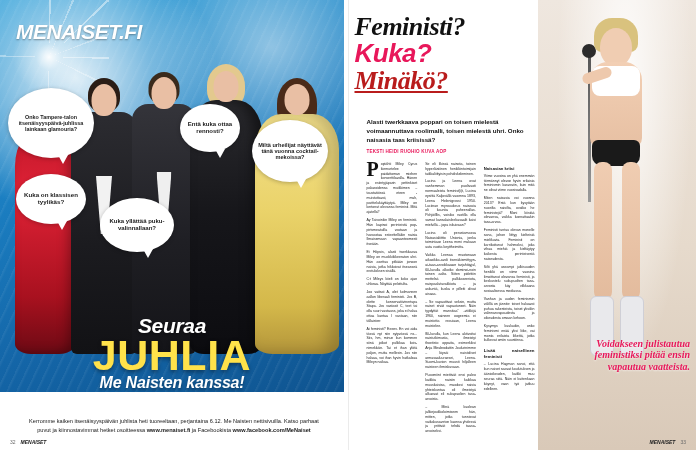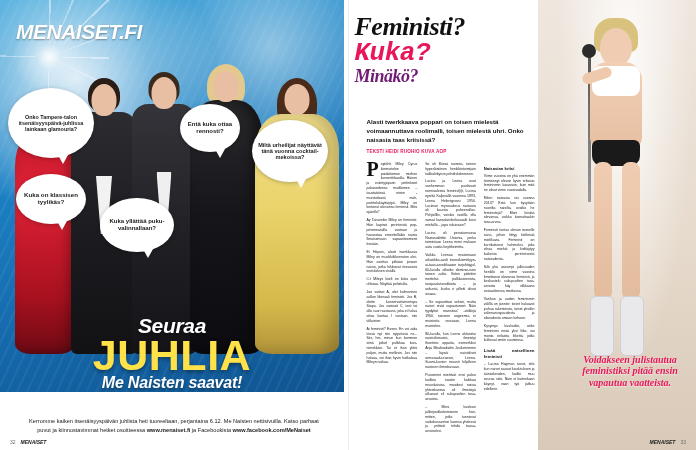--- a/index.html
+++ b/index.html
@@ -242,22 +242,22 @@
     position: relative;
     width: 348px; height: 450px;
     background: #ffffff;
     overflow: hidden;
   }
   .fem-title {
     position:absolute; left: 2px; top: 14px; width: 180px;
     z-index: 10;
   }
   .fem-l1 { font-family:"Liberation Serif", serif; font-weight:bold; font-style:italic; font-size: 26px; color:#111; letter-spacing:-0.5px; line-height:1; }
-  .fem-l2 { font-family:Liberation Mono, monospace; font-weight:bold; font-style:italic; font-size: 26px; color:#e8175a; letter-spacing:-0.5px; line-height:1.05; }
-  .fem-l3 { font-family:"Liberation Serif", serif; font-weight:bold; font-style:italic; font-size: 18px; color:#701a75; letter-spacing:-0.5px; line-height:1.05; }
+  .fem-l2 { font-family:Liberation Sans, sans-serif; font-weight:bold; font-style:italic; font-size: 26px; color:#e8175a; letter-spacing:-0.5px; line-height:1.05; }
+  .fem-l3 { font-family:"Liberation Serif", serif; font-weight:bold; font-style:italic; font-size: 26px; color:#b91c1c; letter-spacing:-0.5px; line-height:1.05;text-decoration:underline; }
 
   .standfirst {
     position:absolute; left: 14px; top: 118px; width: 166px;
     font-size: 6.2px; line-height: 1.45; color: #111; font-weight: bold;
     z-index: 10;
   }
   .byline { margin-top: 4px; font-size: 4.6px; color:#e8175a; font-weight: bold; letter-spacing:0.2px; }
 
   .cols {
     position: absolute;
@@ -325,27 +325,27 @@
     position:absolute; left: 44px; top: 44px; width: 14px; height: 14px;
     background: #2b2b2b; border-radius: 50%;
   }
   .arm {
     position:absolute; left: 44px; top: 70px; width: 30px; height: 11px;
     background:#eec9ad; border-radius: 6px; transform: rotate(-18deg);
   }
 
   .pull {
     position: absolute;
-    right: 6px; bottom: 62px;
+    right: 6px; bottom: 78px;
     width: 120px;
     color: #e8175a;
     font-family: "Liberation Serif", serif;
     font-weight: bold; font-style: italic;
     font-size: 10px; line-height: 1.14;
-    text-align: center;
+    text-align: right;
     z-index: 12;
     text-shadow: 0 1px 2px rgba(255,255,255,0.65);
   }
 
   .folio-right {
     position:absolute; right: 10px; bottom: 5px;
     font-size: 5px; color:#6a6a6a; z-index: 20;
   }
   .folio-right .fr-brand { font-weight:bold; color:#222; margin-right:5px; font-style:italic;}
 
@@ -407,21 +407,21 @@
     <div class="bubble b4">
       <span>Entä kuka ottaa rennosti?</span>
     </div>
     <div class="bubble b5">
       <span>Miltä urheilijat näyttävät tänä vuonna cocktail-mekoissa?</span>
     </div>
 
     <div class="headline">
       <div class="hl-seuraa">Seuraa</div>
       <div class="hl-juhlia">JUHLIA</div>
-      <div class="hl-kanssa">Me Naisten saavat!</div>
+      <div class="hl-kanssa">Me Naisten kanssa!</div>
     </div>
 
     <div class="caption-bar">
       <span>Kerromme kaiken itsenäisyyspäivän juhlista heti tuoreeltaan, perjantaina 6.12. Me Naisten nettisivuilla. Katso parhaat puvut ja kiinnostavimmat hetket osoitteessa </span><b>www.menaiset.fi</b><span> ja Facebookista </span><b>www.facebook.com/MeNaiset</b>
     </div>
 
     <div class="folio-left">
       <span>32</span><span class="fl-brand">MENAISET</span>
     </div>
   </div>

